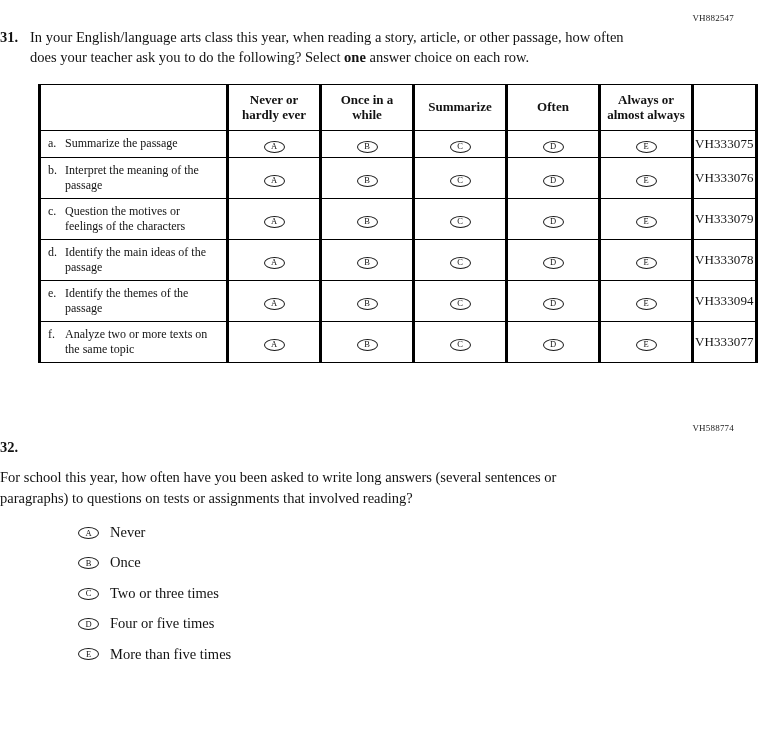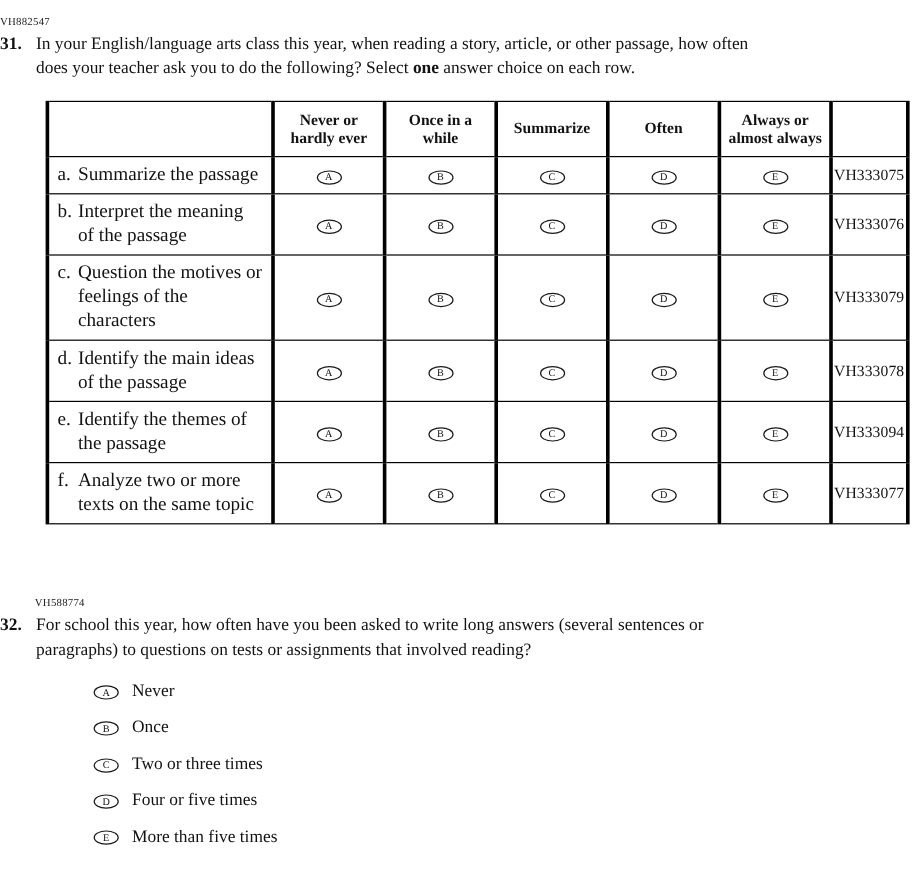--- a/index.html
+++ b/index.html
@@ -5,56 +5,57 @@
   html,body{margin:0;padding:0;background:#ffffff;}
   body{
     width:764px;height:744px;
     font-family:"Liberation Serif", serif;
     color:#121212;
     overflow:hidden;
   }
   .page{position:relative;width:764px;height:744px;box-sizing:border-box;padding-top:13px;}
 
   .form-code{
+    text-align:right;
     padding-right:30px;
     font-size:9px;
     letter-spacing:.2px;
     color:#222;
   }
 
   .question{display:flex;}
   .qnum{
     width:30px;flex:0 0 30px;
     font-weight:bold;font-size:14.5px;line-height:1.4;
   }
   .qtext{
     max-width:612px;
     font-size:14.5px;line-height:1.4;
   }
   .q31{margin-top:4px;}
-  .q32{margin-top:4px;}
+  .q32{margin-top:4px;flex-direction:column;}
 
   table.matrix{
     border-collapse:collapse;
     margin:16px 0 0 38px;
     table-layout:fixed;
   }
   table.matrix th, table.matrix td{
     border-left:3px solid #000;
     border-right:3px solid #000;
     border-top:1.5px solid #000;
     border-bottom:1.5px solid #000;
   }
   table.matrix th{
     font-size:13px;font-weight:bold;
     text-align:center;vertical-align:middle;
     padding:8px 3px;line-height:1.15;
   }
   td.row-label{
-    font-size:16px;line-height:1.25;
+    font-size:12px;line-height:1.25;
     vertical-align:top;
     padding:5px 4px 5px 7px;
   }
   td.row-label{display:table-cell;}
   .row-letter{display:inline-block;width:17px;vertical-align:top;}
   .row-text{display:inline-block;width:calc(100% - 19px);vertical-align:top;}
   td.oval-cell{
     text-align:center;vertical-align:middle;
     padding:4px 0;
   }

